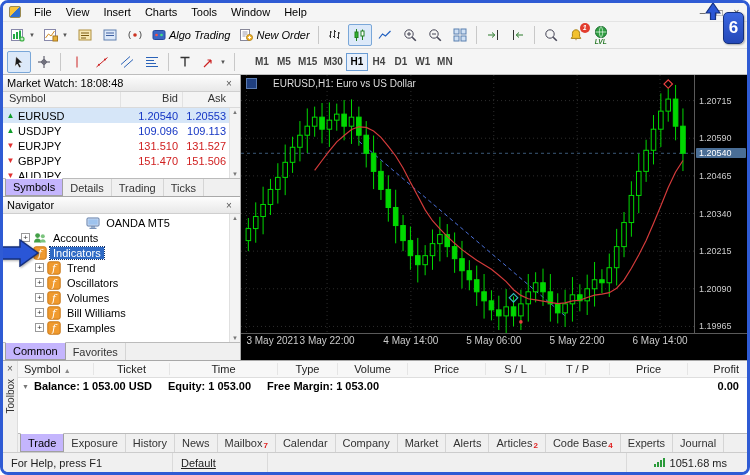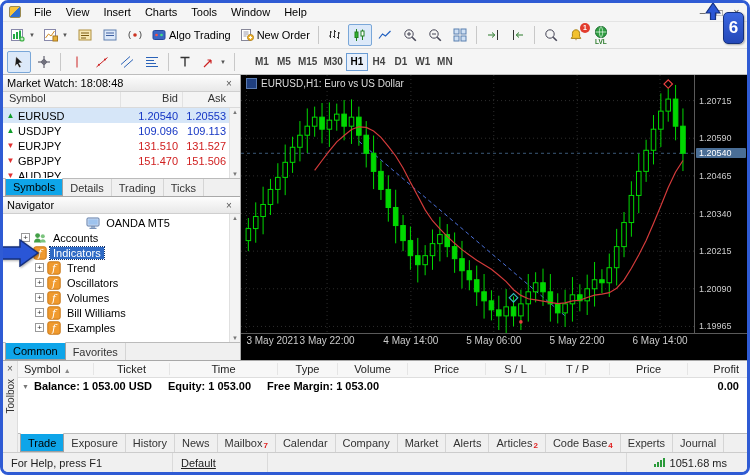--- a/index.html
+++ b/index.html
@@ -10,21 +10,21 @@
   
   .menubar { height:18px; display:flex; align-items:center; background:#f5f5f5; padding-left:6px; }
   .app-icon { width:12px; height:12px; margin-right:6px; border-radius:2px;
               background:linear-gradient(135deg,#f7c33a 0 48%,#2f6fd0 48% 100%); border:1px solid #9a8a50; }
   .menu-item { padding:2px 7px; }
   .win-controls { margin-left:auto; display:flex; margin-right:2px; color:#444; }
   .win-btn { width:17px; text-align:center; font-size:10px; }
 
   
   .toolbar1 { height:28px; display:flex; align-items:center; padding:0 4px; background:#f5f5f5;
-              border-top:1px solid #e4e4e4; border-bottom:1px solid #dcdcdc; gap:1px; }
+              border-top:1px solid #e4e4e4; border-bottom:1px solid #dcdcdc; gap:1px;font-style:italic; }
   .toolbar2 { height:26px; display:flex; align-items:center; padding:0 4px; background:#f5f5f5;
               border-bottom:1px solid #bdbdbd; gap:1px; }
   .tbtn { height:22px; min-width:24px; display:flex; align-items:center; justify-content:center; gap:3px;
           padding:0 3px; border:1px solid transparent; border-radius:2px; position:relative; }
   .tbtn.active { background:#dce9f9; border-color:#7aa7d8; }
   .tbtn .lbl { font-size:11px; white-space:nowrap; }
   .ticon { width:14px; height:14px; display:inline-flex; }
   .caret { font-size:6px; color:#555; margin-left:1px; }
   .sep { width:1px; height:18px; background:#c8c8c8; margin:0 3px; }
   .badge { position:absolute; top:-2px; right:-3px; min-width:10px; height:10px; background:#e23d2e; color:#fff;
@@ -61,37 +61,37 @@
   .ask { width:58px; text-align:right; padding-right:14px; }
   .val.up { color:#1536c4; } .val.down { color:#d02020; }
   .vscroll { position:absolute; right:0; top:0; bottom:0; width:11px; background:#f3f3f3; border-left:1px solid #e0e0e0;
              display:flex; flex-direction:column; justify-content:space-between; align-items:center;
              font-size:6px; color:#777; padding:1px 0; }
 
   
   .tabs { display:flex; height:18px; background:#f0f0f0; border-top:1px solid #bbb; align-items:stretch;
           padding-left:2px; flex:none; }
   .tab { padding:2px 7px; color:#333; border-right:1px solid #d5d5d5; display:flex; align-items:center; gap:1px; white-space:nowrap; }
-  .tab.active { background:#0ea5e9; border:1px solid #a0a0a0; border-top-color:#fff; margin-top:-1px; color:#000; }
+  .tab.active { background:#c4b5fd; border:1px solid #a0a0a0; border-top-color:#fff; margin-top:-1px; color:#000; }
   .tab-badge { color:#e02020; font-size:8px; font-weight:bold; margin-top:4px; }
 
   
   .navigator { flex:1; display:flex; flex-direction:column; background:#fff; min-height:0; }
   .nav-tree { flex:1; overflow:hidden; padding-top:1px; position:relative; }
   .tree-row { display:flex; align-items:center; height:15px; gap:3px; }
   .expand { width:9px; height:9px; border:1px solid #999; background:#fff; font-size:8px; line-height:7px;
             text-align:center; color:#333; flex:none; }
   .expand-sp { width:9px; flex:none; }
   .tree-icon { width:14px; height:14px; flex:none; display:inline-flex; }
   .tree-label { padding:0 3px; white-space:nowrap; }
   .tree-label.selected { background:#2f6ac4; color:#fff; outline:1px dotted #10306a; }
 
   
   .chart { flex:1; position:relative; background:#000; min-width:0; }
-  .chart-title { position:absolute; top:3px; left:5px; color:#ddd; font-size:10px; display:flex; gap:4px;
+  .chart-title { position:absolute; top:3px; left:5px; color:#ddd; font-size:10px; display:flex; gap:16px;
                  z-index:5; }
   .ct-icon { width:11px; height:11px; background:#1f3f7f; border:1px solid #5a7ab0; display:inline-block; }
   #plot { position:absolute; left:0; top:0; right:53px; bottom:14px; }
   #price-scale { position:absolute; top:0; right:0; width:53px; bottom:14px; border-left:1px solid #5a5a5a;
                  color:#cccccc; font-size:9px; }
   .pl { position:absolute; left:4px; transform:translateY(-50%); white-space:nowrap; }
   .pl.cur { left:1px; right:1px; background:#4a6e96; color:#fff; padding:0 3px; border-radius:1px; }
   #time-axis { position:absolute; left:0; right:0; bottom:0; height:27px; border-top:1px solid #5a5a5a;
                color:#cccccc; font-size:10px; background:#000; }
   .tl { position:absolute; top:1px; transform:translateX(-50%); white-space:nowrap; }

